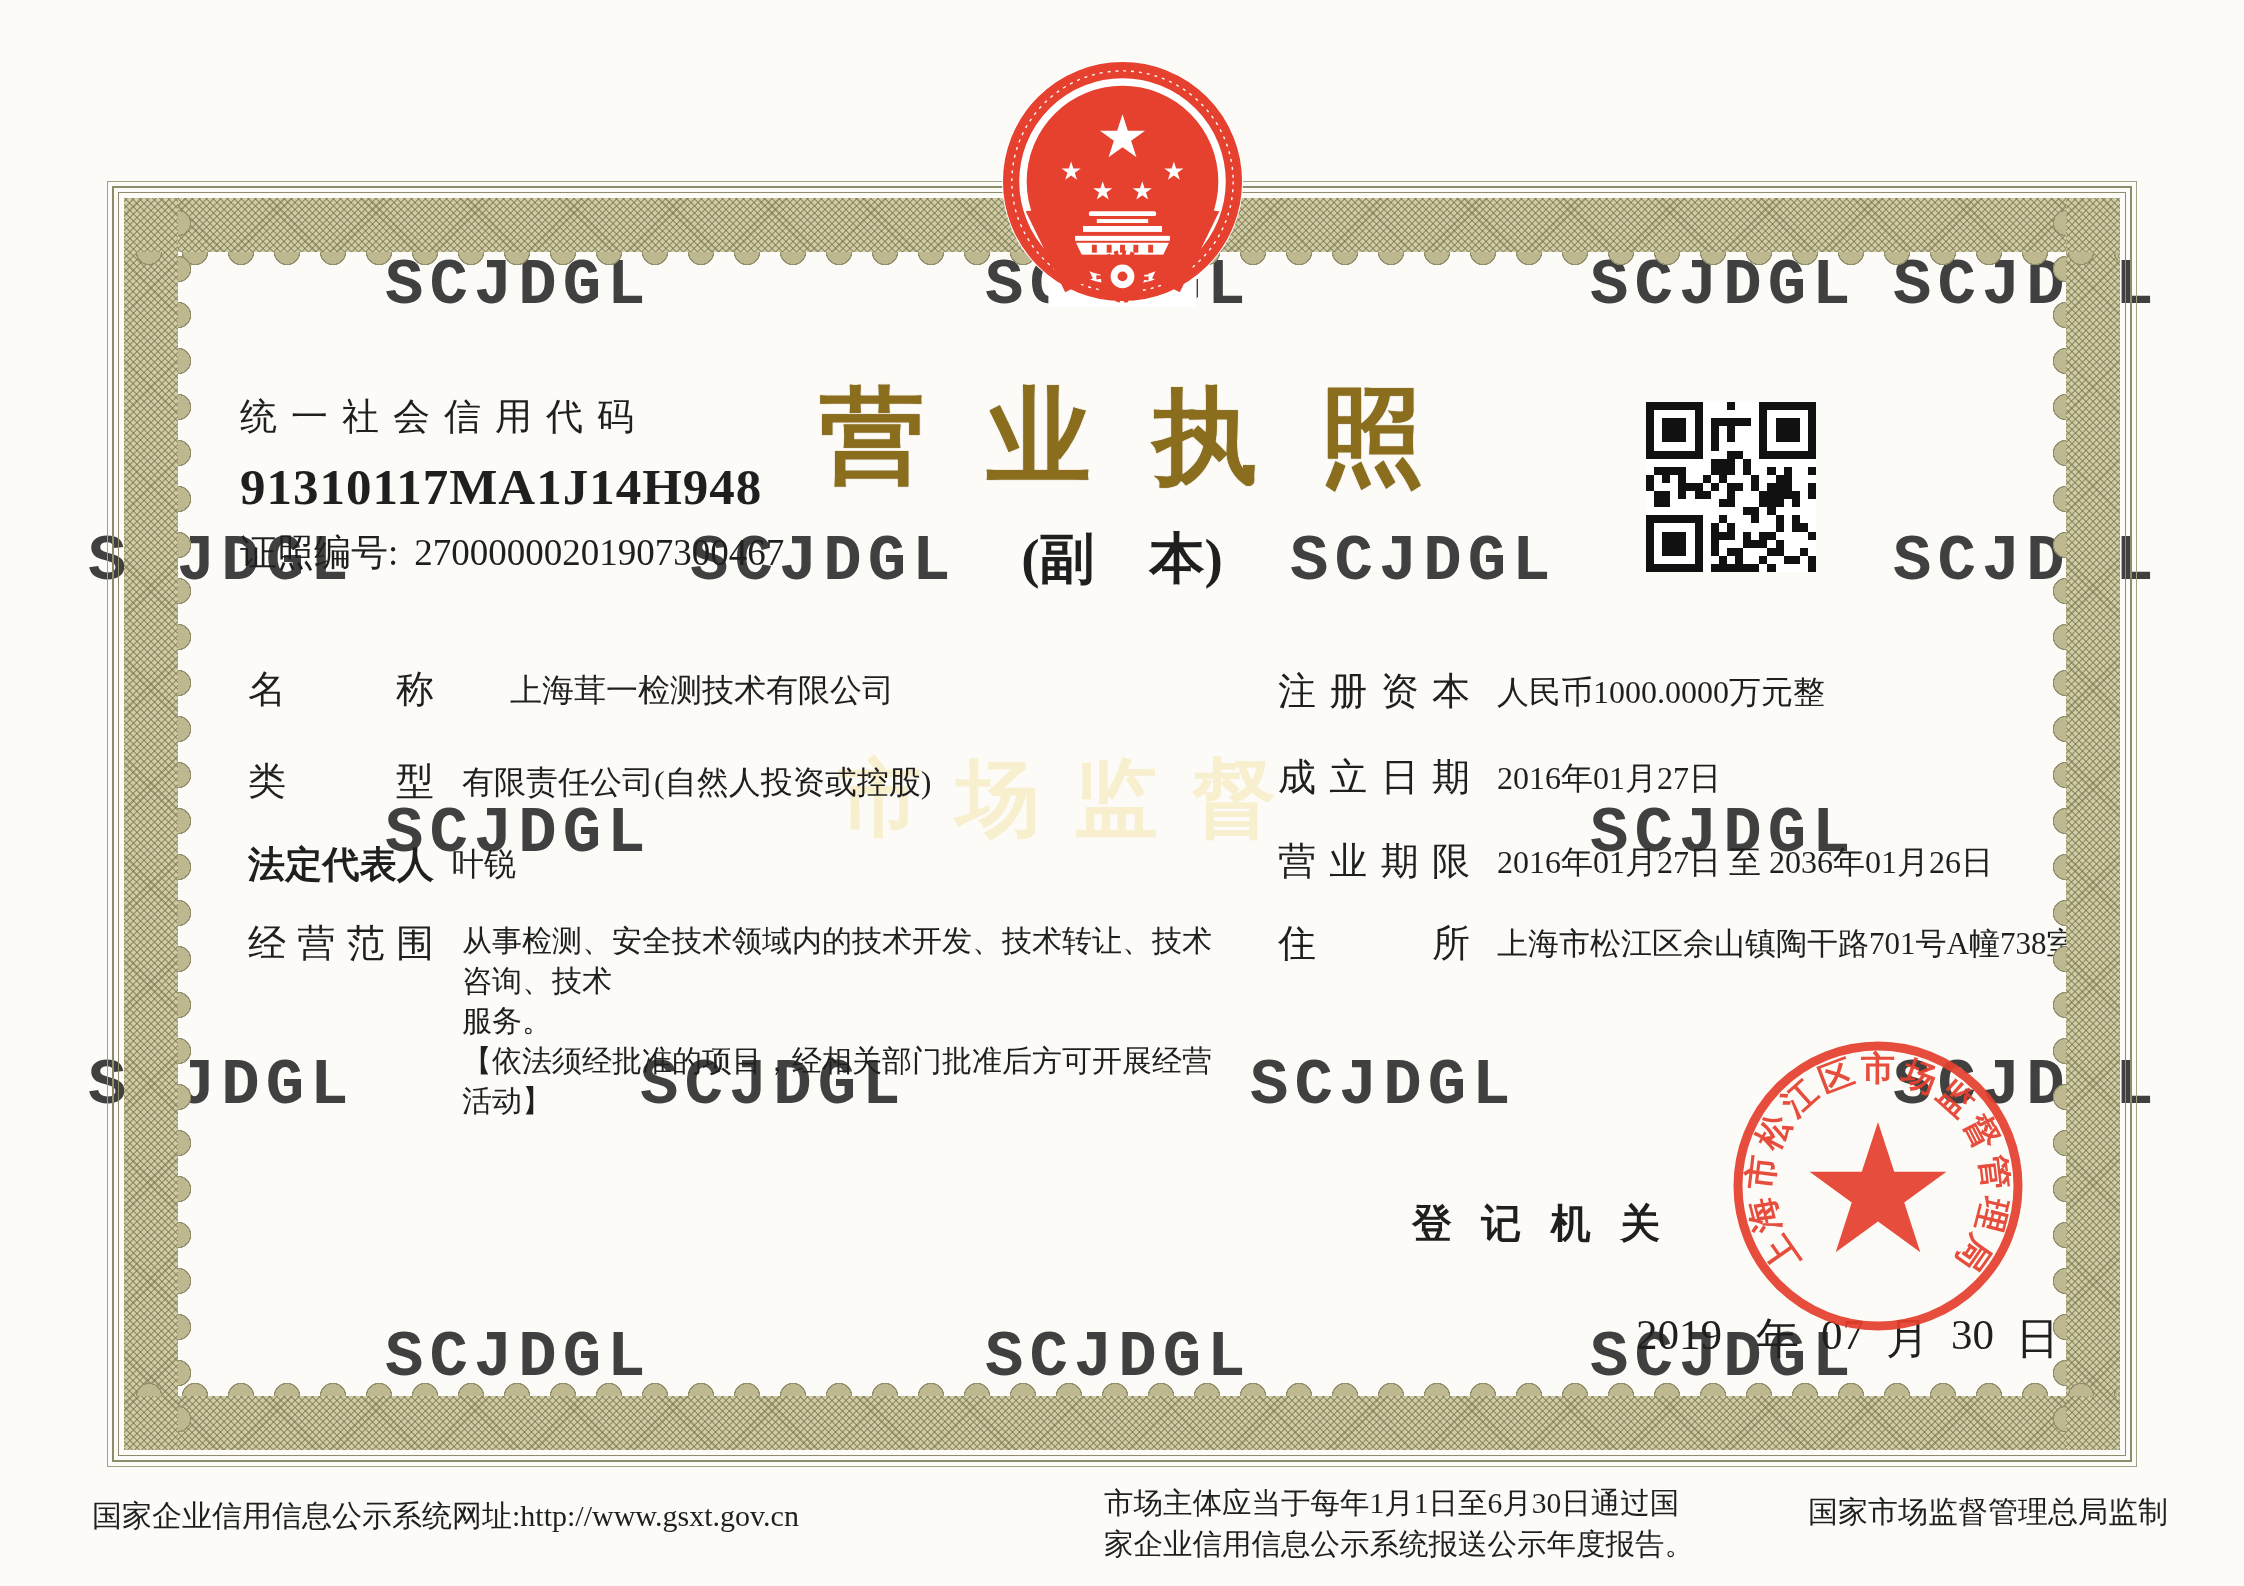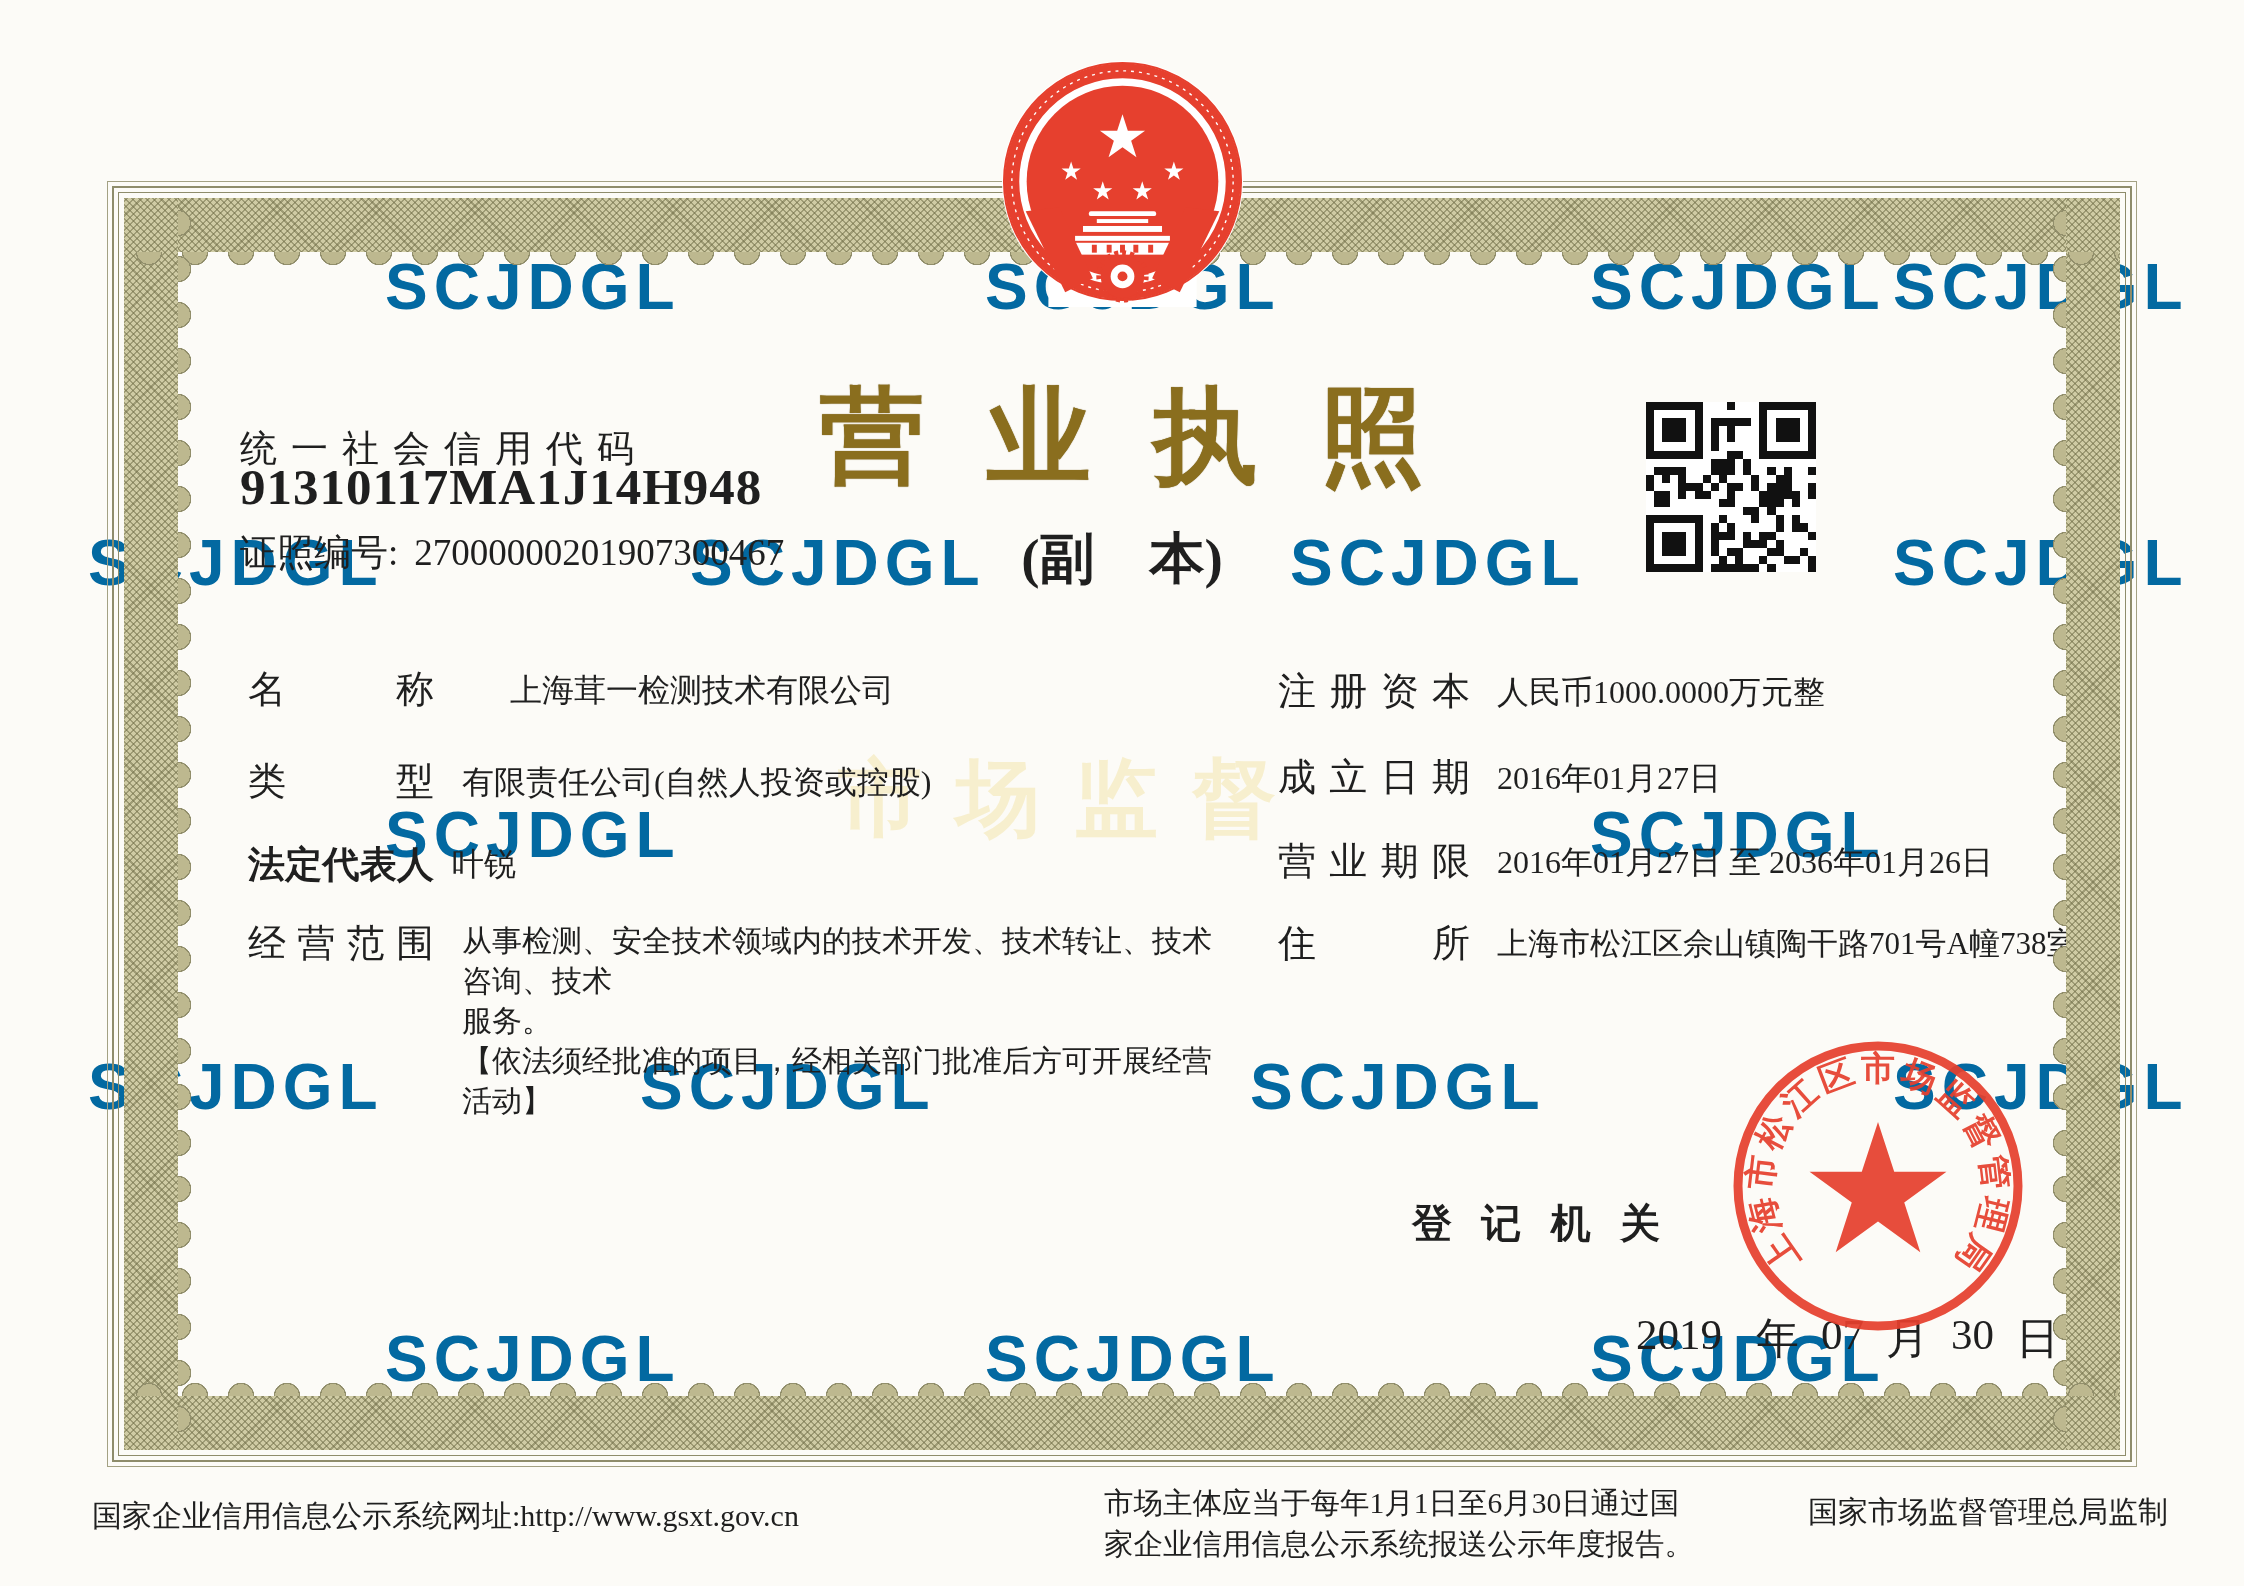--- a/index.html
+++ b/index.html
@@ -1,21 +1,21 @@
 <!DOCTYPE html>
 <html lang="zh"><head>
 <meta charset="utf-8">
 <style>
   html,body{margin:0;padding:0;background:#e9e7e0;}
   .page{position:relative;width:2244px;height:1586px;background:#fcfbf7;overflow:hidden;
         font-family:"Liberation Serif","DejaVu Serif",serif;color:#1f1f1f;}
   
   .wm-layer{position:absolute;inset:0;z-index:0;}
-  .wm{position:absolute;font-family:Liberation Sans, sans-serif;
-      font-weight:700;font-size:64px;letter-spacing:6px;color:#0369a1;white-space:nowrap;}
+  .wm{position:absolute;font-family:Liberation Mono, monospace;
+      font-weight:700;font-size:64px;letter-spacing:6px;color:#404040;white-space:nowrap;}
   .wm-accent{position:absolute;left:838px;top:742px;font-size:84px;font-weight:700;
       letter-spacing:34px;color:#f7efce;white-space:nowrap;z-index:0;}
   
   .frame{position:absolute;left:112px;top:186px;width:2016px;height:1272px;
          border:2px solid #8e8c6b;z-index:1;}
   .frame::before{content:"";position:absolute;inset:4px;border:1px solid #8e8c6b;}
   .frame::after{content:"";position:absolute;inset:-7px;border:1px solid #a3a183;}
   .band{position:absolute;background:
       repeating-linear-gradient(45deg,rgba(110,108,70,.5) 0 1.5px,rgba(0,0,0,0) 1.5px 5px),
       repeating-linear-gradient(-45deg,rgba(110,108,70,.5) 0 1.5px,rgba(0,0,0,0) 1.5px 5px),
@@ -32,21 +32,21 @@
      background:radial-gradient(circle at 50% 100%,#bdb88f 0 12px,#918e6b 12px 13px,rgba(0,0,0,0) 13.5px);
      background-size:46px 16px;background-repeat:repeat-x;}
   .sc-left{top:12px;bottom:12px;left:64px;width:16px;
      background:radial-gradient(circle at 0 50%,#bdb88f 0 12px,#918e6b 12px 13px,rgba(0,0,0,0) 13.5px);
      background-size:16px 46px;background-repeat:repeat-y;}
   .sc-right{top:12px;bottom:12px;right:64px;width:16px;
      background:radial-gradient(circle at 100% 50%,#bdb88f 0 12px,#918e6b 12px 13px,rgba(0,0,0,0) 13.5px);
      background-size:16px 46px;background-repeat:repeat-y;}
   
   .abs{position:absolute;z-index:2;}
-  .credit-label{left:240px;top:392px;font-size:37px;letter-spacing:14px;margin-top:32px;}
+  .credit-label{left:240px;top:392px;font-size:37px;letter-spacing:14px;}
   .credit-code{left:240px;top:458px;font-size:51px;letter-spacing:1px;font-weight:bold;}
   .license-row{left:240px;top:528px;font-size:37px;}
   .license-row .num{margin-left:16px;}
   .main-title{left:820px;top:368px;width:604px;font-family:"Liberation Sans","DejaVu Sans",sans-serif;
       font-weight:900;font-size:104px;color:#8a6e1e;z-index:2;
       text-shadow:0 0 1px #6d5513;}
   .sub-title{left:952px;top:522px;width:340px;text-align:center;font-size:55px;font-weight:700;z-index:2;}
   .spread{display:flex;justify-content:space-between;}
   
   .qr{left:1646px;top:402px;width:170px;height:170px;background:#fff;z-index:2;}

